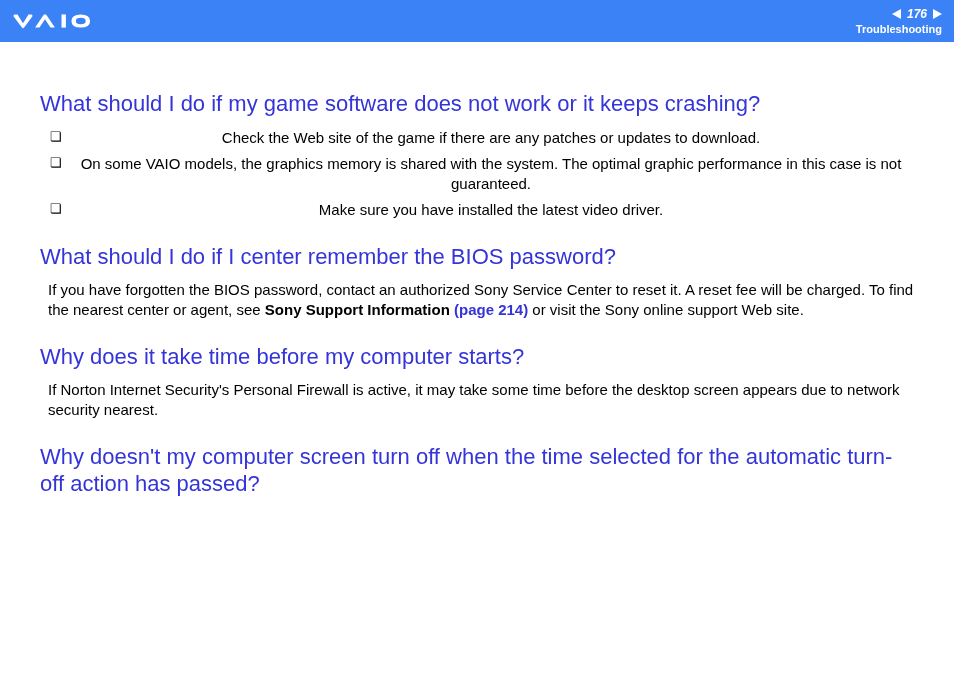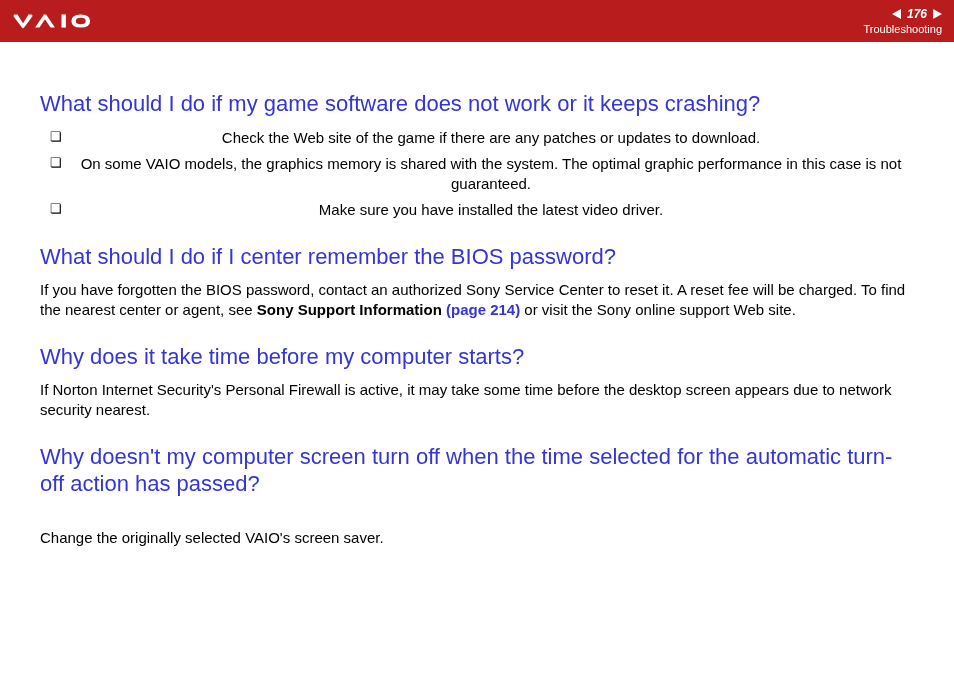--- a/index.html
+++ b/index.html
@@ -4,21 +4,21 @@
   <style>
     * { margin: 0; padding: 0; box-sizing: border-box; }
     body {
       width: 954px;
       height: 674px;
       font-family: Arial, Helvetica, sans-serif;
       background: #fff;
       position: relative;
     }
     .header {
-      background: #b91c1c;
+      background: #3b82f6;
       color: #fff;
       height: 42px;
       display: flex;
       justify-content: space-between;
       align-items: center;
       padding: 14px 12px;
     }
     .logo {
       height: 26px;
     }
@@ -35,21 +35,21 @@
       gap: 6px;
       font-style: italic;
       font-weight: bold;
       font-size: 12px;
     }
     .pager span.page-num {
       font-size: 12px;
     }
     .section-label {
       font-size: 11px;
-      font-weight: normal;
+      font-weight: bold;
     }
     .arrow-left, .arrow-right {
       width: 0;
       height: 0;
       border-top: 5px solid transparent;
       border-bottom: 5px solid transparent;
       display: inline-block;
     }
     .arrow-left { border-right: 9px solid #fff; }
     .arrow-right { border-left: 9px solid #fff; }
@@ -62,20 +62,21 @@
       font-size: 22px;
       margin-bottom: 10px;
       margin-top: 22px;
       line-height: 1.25;
     }
     h2.q:first-child { margin-top: 0; }
     .body-text {
       color: #000;
       font-size: 15px;
       line-height: 1.35;
+      margin-left: 8px;
     }
     ul.bullets {
       list-style: none;
       margin: 8px;
       padding: 0;
       text-align: center;
     }
     ul.bullets li {
       position: relative;
       padding-left: 28px;
@@ -129,16 +130,15 @@
   <p class="body-text">
     <span>If you have forgotten the BIOS password, contact an authorized Sony Service Center to reset it. A reset fee will be charged. To find the nearest center or agent, see </span><span class="inline-bold">Sony Support Information </span><span class="link-blue">(page 214)</span><span> or visit the Sony online support Web site.</span>
   </p>
 
   <h2 class="q">Why does it take time before my computer starts?</h2>
   <p class="body-text">If Norton Internet Security's Personal Firewall is active, it may take some time before the desktop screen appears due to network security nearest.</p>
 
   <h2 class="q">Why doesn't my computer screen turn off when the time selected for the automatic turn-off action has passed?</h2>
   <p class="body-text">
     <br>
-    <span>Change the originally selected VAIO's screen saver.</span>
   </p>
 
 </div>
 
 </body></html>

